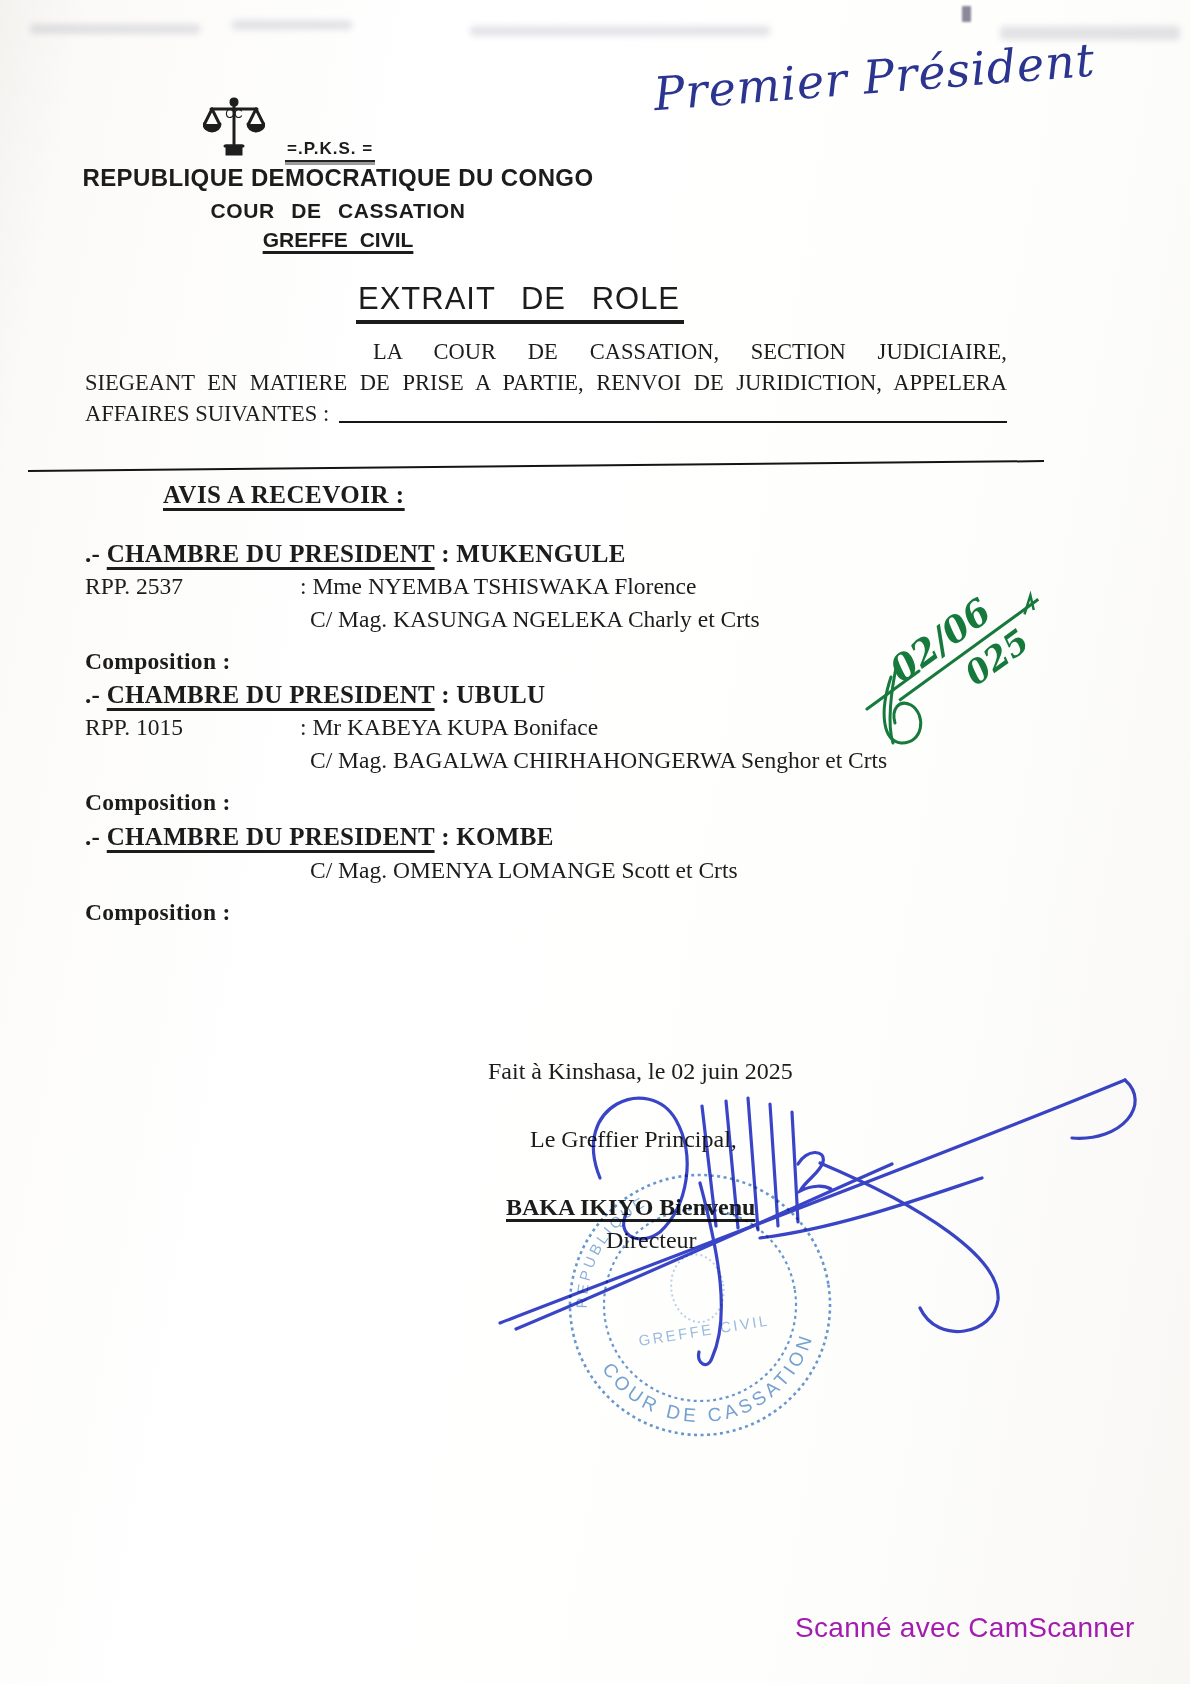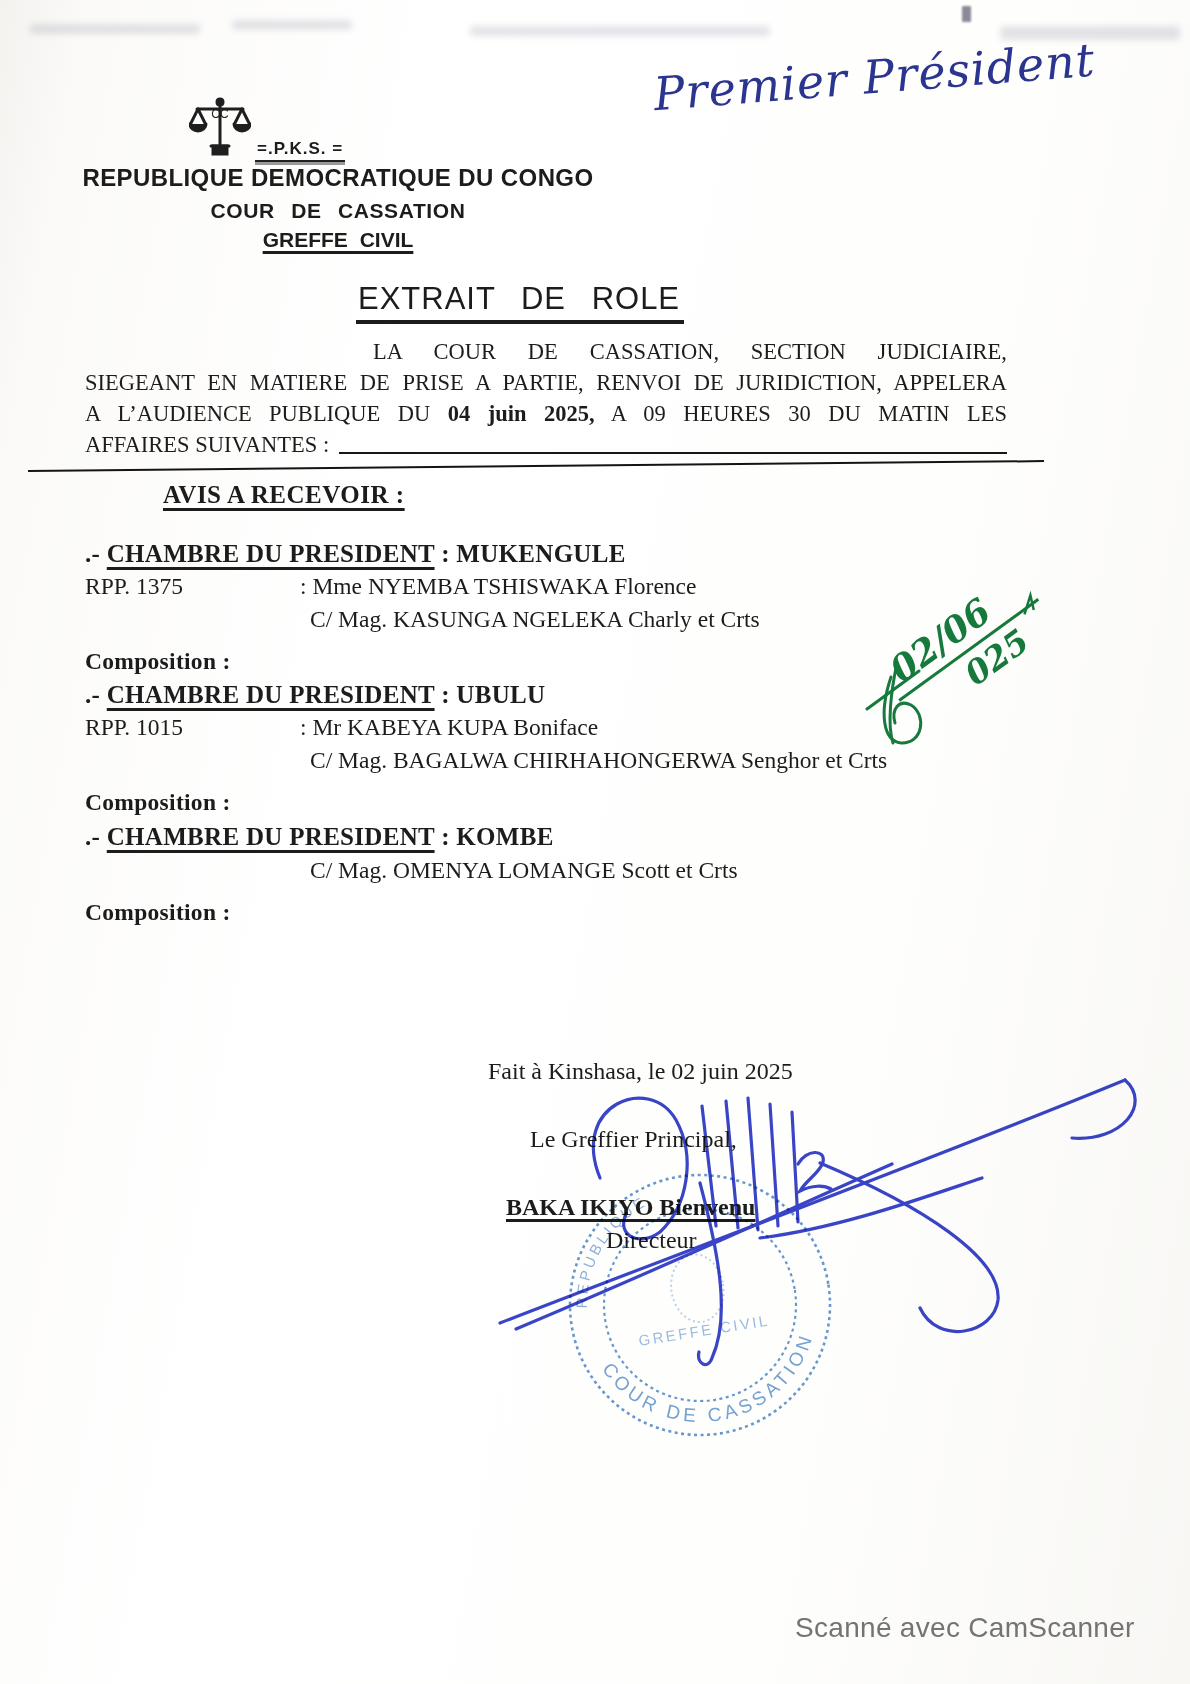--- a/index.html
+++ b/index.html
@@ -6,21 +6,21 @@
   body{
     width:1190px;height:1684px;position:relative;overflow:hidden;
     background:linear-gradient(100deg,#f3f2ef 0%,#fbfaf8 6%,#ffffff 30%,#fefefd 70%,#f8f7f4 100%);
     font-family:"Liberation Serif",serif;color:#1c1c1c;
   }
   .abs{position:absolute;}
   
   .artifact{position:absolute;filter:blur(3px);opacity:.16;background:#585a74;height:10px;border-radius:4px;}
   .artifact.dot{filter:blur(1px);opacity:.55;border-radius:1px;}
   
-  .emblem-row{left:189px;top:94px;display:flex;align-items:flex-end;gap:4px;}
+  .emblem-row{left:203px;top:94px;display:flex;align-items:flex-end;gap:20px;}
   .pks{font-family:"Liberation Sans",sans-serif;font-weight:bold;font-size:17px;letter-spacing:1px;
        border-bottom:2.5px solid #222;box-shadow:0 3px 0 rgba(34,34,34,.45);padding:0 2px 1px 2px;}
   .head-block{left:38px;top:164px;width:600px;text-align:center;font-family:"Liberation Sans",sans-serif;font-weight:bold;}
   .country{font-size:24px;letter-spacing:.4px;}
   .court{font-size:21px;margin-top:7px;word-spacing:10px;letter-spacing:.6px;}
   .office-wrap{margin-top:5px;}
   .office{font-size:21px;display:inline-block;text-decoration:underline;text-decoration-thickness:2.5px;text-underline-offset:4px;word-spacing:6px;}
   
   .title{left:356px;top:281px;font-family:"Liberation Sans",sans-serif;font-weight:normal;font-size:31px;
          word-spacing:16px;letter-spacing:1px;border-bottom:4px solid #1c1c1c;padding:0 4px 3px 2px;}
@@ -48,21 +48,21 @@
   .sig-title{left:530px;top:1126px;font-size:24px;z-index:1;}
   .sig-name{left:506px;top:1194px;font-size:24px;font-weight:bold;z-index:1;
             text-decoration:underline;text-decoration-thickness:2.5px;text-underline-offset:4px;}
   .sig-role{left:606px;top:1227px;font-size:24px;z-index:1;}
   
   .hand-top{left:653px;top:50px;font-family:"DejaVu Serif",serif;font-style:italic;font-size:46px;
             color:#2b3590;transform:rotate(-4.5deg);letter-spacing:1px;white-space:nowrap;z-index:2;}
   .green-svg{left:853px;top:573px;z-index:2;mix-blend-mode:multiply;overflow:visible;}
   .stamp-svg{left:545px;top:1150px;z-index:2;mix-blend-mode:multiply;}
   .sig-svg{left:420px;top:1046px;z-index:3;mix-blend-mode:multiply;}
-  .scan-note{left:795px;top:1612px;font-family:"Liberation Sans",sans-serif;font-size:28px;color:#737373;letter-spacing:.3px;}
+  .scan-note{left:795px;top:1612px;font-family:"Liberation Sans",sans-serif;font-size:28px;color:#a21caf;letter-spacing:.3px;}
 </style>
 </head>
 <body>
 
 <div class="artifact" style="left:30px;top:24px;width:170px;"></div>
 <div class="artifact" style="left:232px;top:20px;width:120px;"></div>
 <div class="artifact" style="left:470px;top:26px;width:300px;"></div>
 <div class="artifact" style="left:1000px;top:26px;width:180px;height:14px;"></div>
 <div class="artifact dot" style="left:962px;top:6px;width:9px;height:16px;background:#2a2a46;"></div>
 
@@ -94,34 +94,33 @@
   <div class="country">REPUBLIQUE DEMOCRATIQUE DU CONGO</div>
   <div class="court">COUR DE CASSATION</div>
   <div class="office-wrap"><span class="office">GREFFE CIVIL</span></div>
 </div>
 
 <div class="abs title">EXTRAIT DE ROLE</div>
 
 <div class="abs intro">
   <div class="intro-line l1">LA COUR DE CASSATION, SECTION JUDICIAIRE,</div>
   <div class="intro-line">SIEGEANT EN MATIERE DE PRISE A PARTIE, RENVOI DE JURIDICTION, APPELERA</div>
-  <div class="intro-line"><span>A L’AUDIENCE PUBLIQUE DU </span><b>04 juin 2025,</b><span> A 09 HEURES 30  DU MATIN LES</span></div>
   <div class="l4">
       <span>AFFAIRES SUIVANTES :</span>
       <span class="fill-line"></span>
     </div>
 </div>
 <div class="abs rule-full"></div>
 
 <div class="abs notice">AVIS A RECEVOIR :</div>
 
 <div class="abs chamber ch1">
   <div class="ch-head"><span>.-</span> <span class="ch-label">CHAMBRE DU PRESIDENT</span> <span>: MUKENGULE</span></div>
   <div class="case-row">
-      <span class="case-no">RPP. 1375</span>
+      <span class="case-no">RPP. 2537</span>
       <span>: Mme NYEMBA TSHISWAKA Florence</span>
     </div>
   <div class="defendant">C/ Mag. KASUNGA NGELEKA Charly et Crts</div>
   <div class="composition">Composition :</div>
 </div>
 
 <div class="abs chamber ch2">
   <div class="ch-head"><span>.-</span> <span class="ch-label">CHAMBRE DU PRESIDENT</span> <span>: UBULU</span></div>
   <div class="case-row">
       <span class="case-no">RPP. 1015</span>

